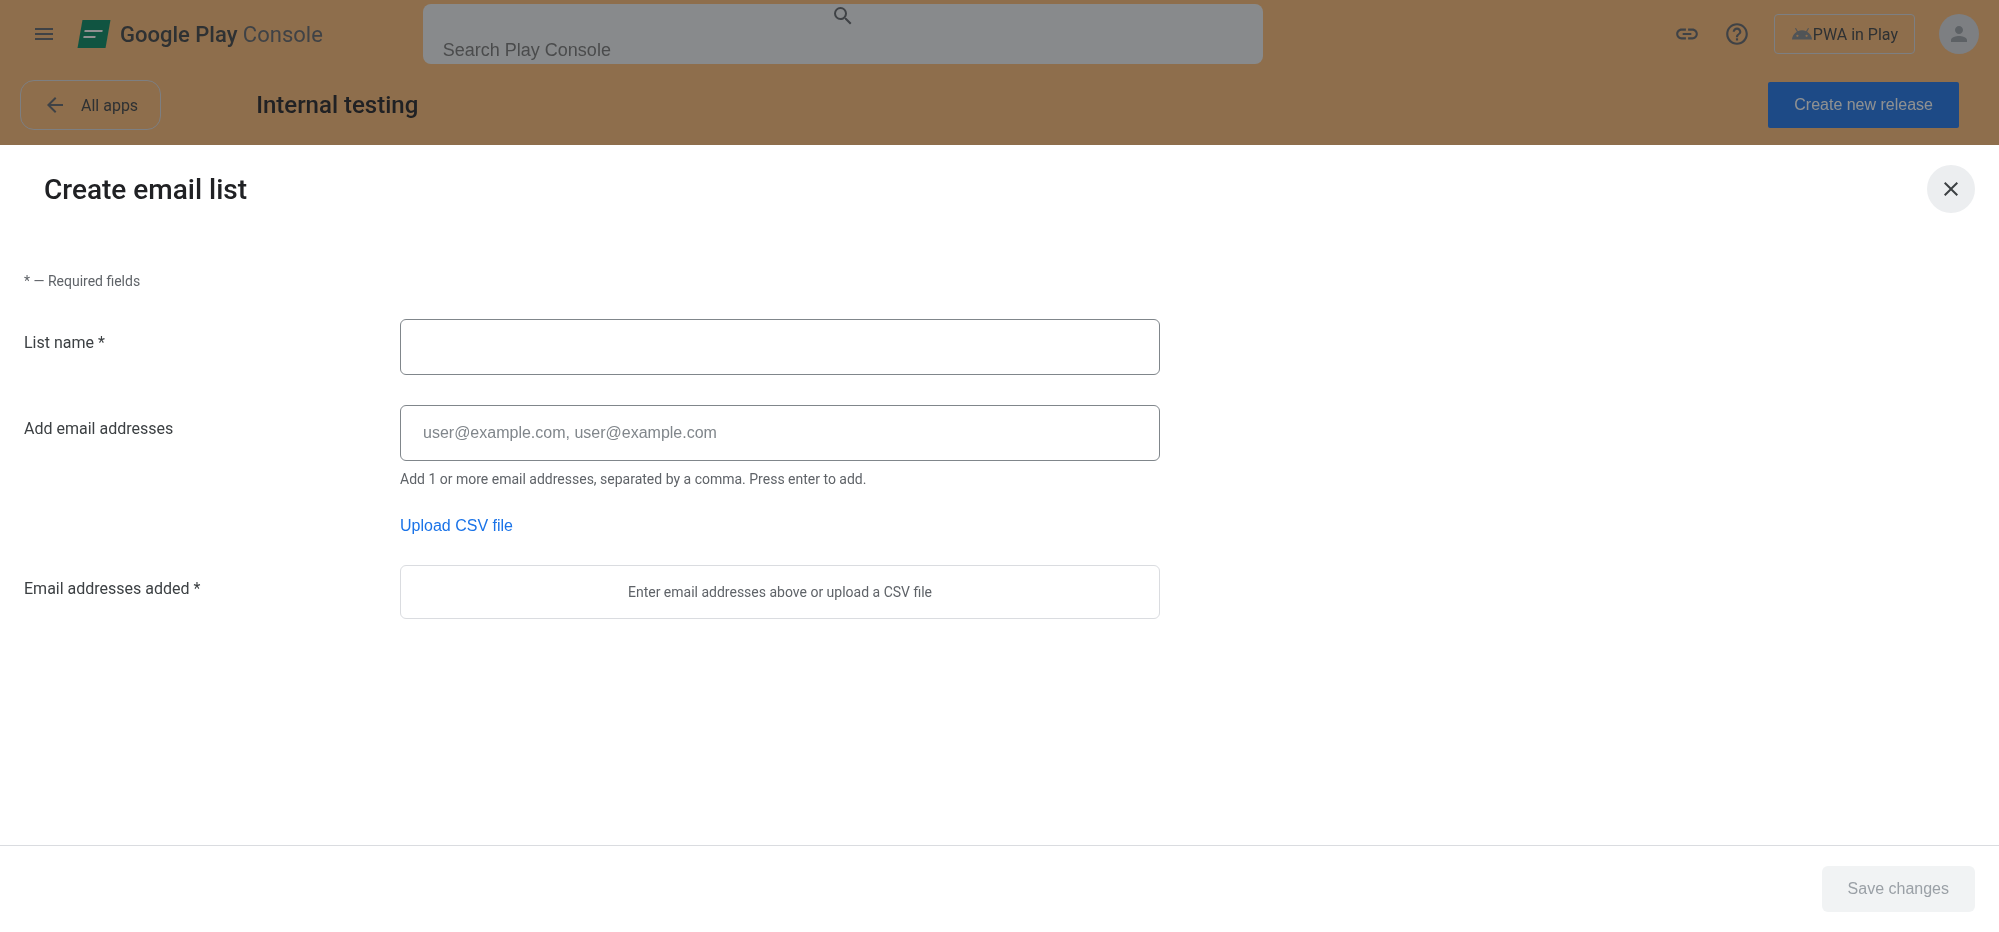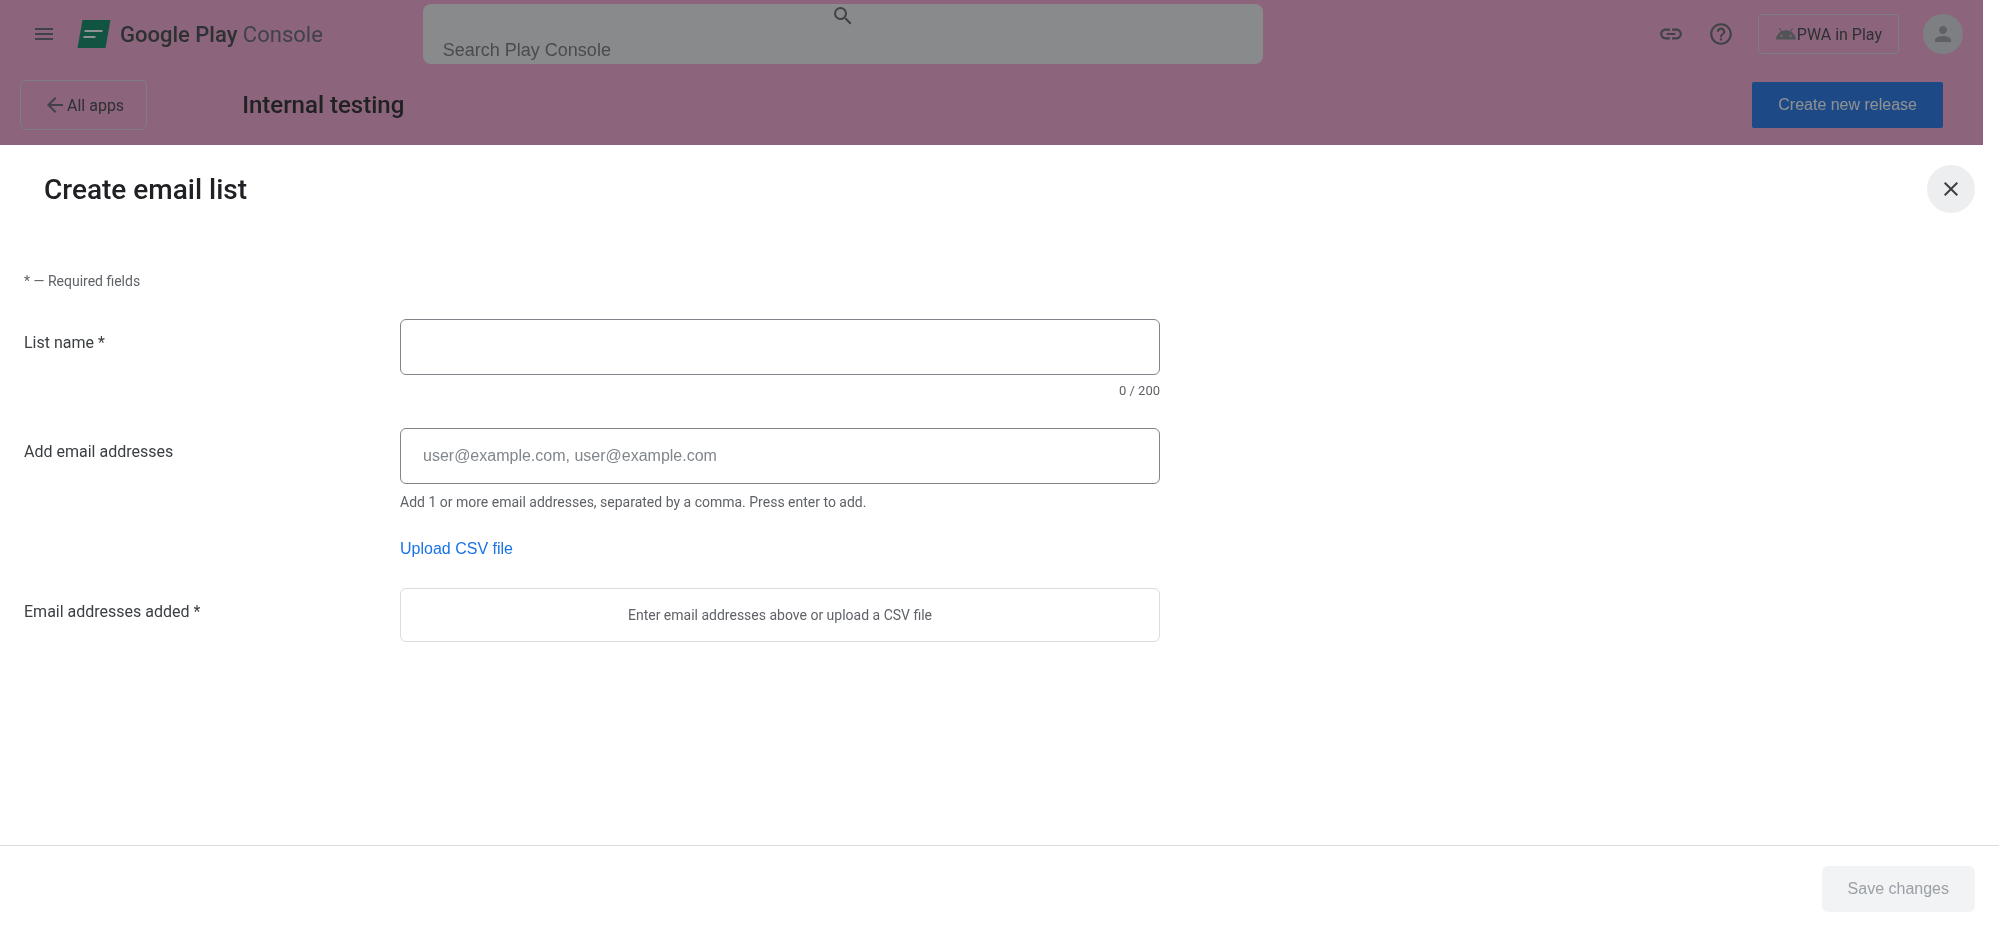--- a/index.html
+++ b/index.html
@@ -15,23 +15,23 @@
       overflow: hidden;
       width: 1999px;
       height: 932px;
       position: relative;
     }
     
     .backdrop {
       position: absolute;
       top: 0;
       left: 0;
-      right: 16px;
+      right: 0;
       height: 145px;
-      background: #f9a8d4;
+      background: #fdba74;
     }
     .backdrop::after {
       content: "";
       position: absolute;
       top: 0;
       left: 0;
       right: 0;
       height: 145px;
       background: rgba(32,33,36,0.5);
     }
@@ -151,22 +151,23 @@
     }
     .subbar {
       position: relative;
       display: flex;
       align-items: center;
       padding: 12px 20px;
     }
     .all-apps {
       display: flex;
       align-items: center;
+      gap: 14px;
       border: 1px solid #dadce0;
-      border-radius: 6px;
+      border-radius: 14px;
       padding: 12px 22px;
       font-size: 16px;
       color: #3c4043;
     }
     .back-arrow {
       width: 24px;
       height: 24px;
       color: #5f6368;
     }
     .page-title-bg {
@@ -369,21 +370,20 @@
         </svg>
     </button>
   </div>
   <div class="dialog-body">
     <div class="required-note">* — Required fields</div>
 
     <div class="form-row">
       <div class="form-label">List name  *</div>
       <div class="form-field">
         <input class="text-input" style="">
-        <div class="char-count">0 / 200</div>
       </div>
     </div>
 
     <div class="form-row">
       <div class="form-label">Add email addresses</div>
       <div class="form-field">
         <input class="text-input" placeholder="user@example.com, user@example.com" style="">
         <div class="helper-text">Add 1 or more email addresses, separated by a comma. Press enter to add.</div>
         <button class="upload-link">Upload CSV file</button>
       </div>

